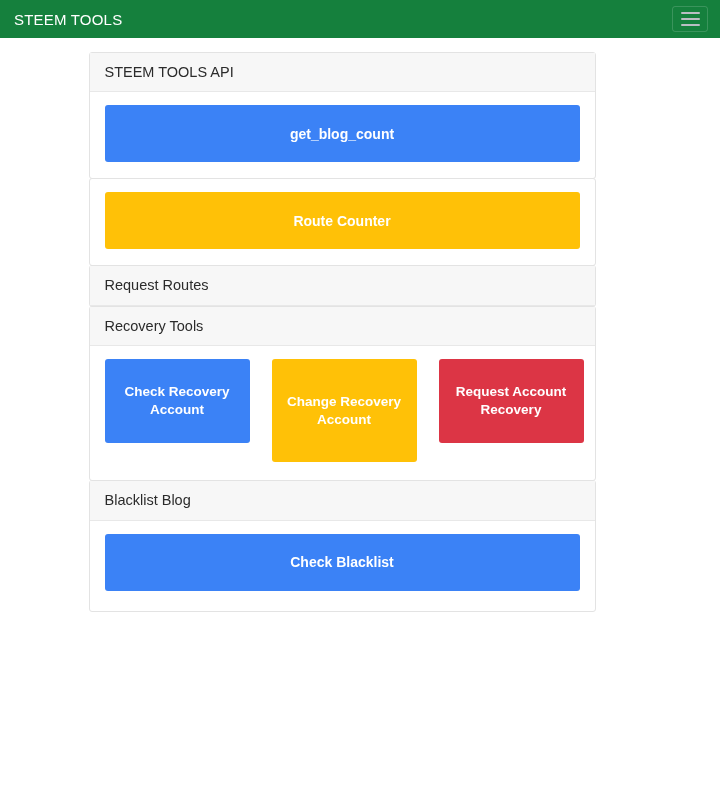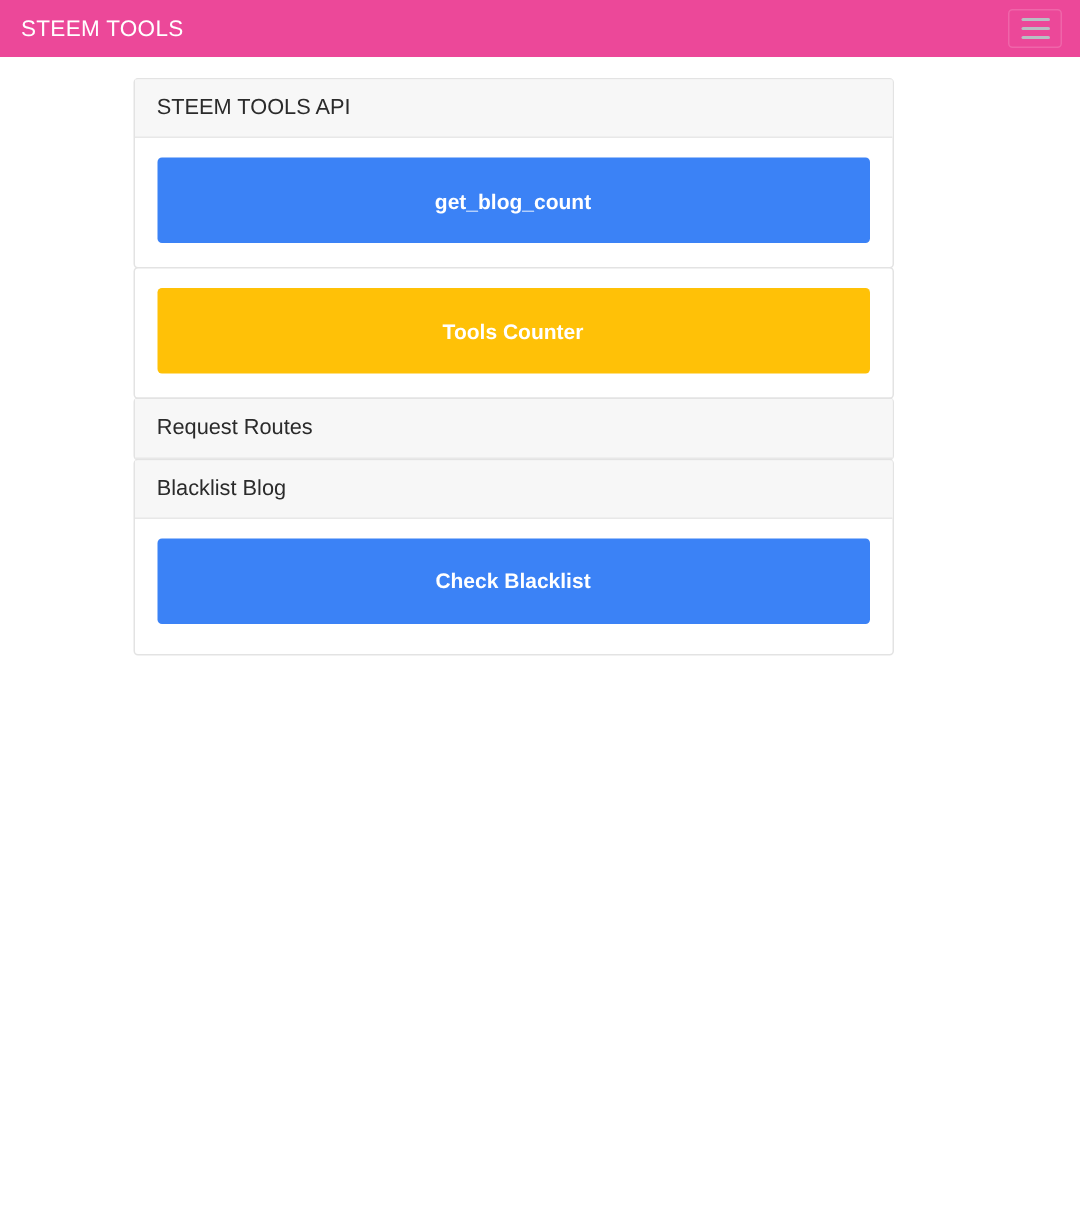--- a/index.html
+++ b/index.html
@@ -9,21 +9,21 @@
     width: 720px;
     height: 806px;
     background: #ffffff;
     font-family: "Liberation Sans", sans-serif;
     -webkit-font-smoothing: antialiased;
   }
 
   
   .navbar {
     height: 38px;
-    background: #ec4899;
+    background: #15803d;
     display: flex;
     align-items: center;
     justify-content: space-between;
     padding: 0 12px 0 14px;
     position: relative;
   }
   .navbar-brand {
     color: #ffffff;
     font-size: 15px;
     letter-spacing: 0.2px;
@@ -142,28 +142,38 @@
 
     <div class="card sec-api">
       <div class="card-header">STEEM TOOLS API</div>
       <div class="card-body">
         <button class="btn btn-info btn-block">get_blog_count</button>
       </div>
     </div>
 
     <div class="card sec-blog">
       <div class="card-body">
-        <button class="btn btn-warning btn-block">Tools Counter</button>
+        <button class="btn btn-warning btn-block">Route Counter</button>
       </div>
     </div>
 
     <div class="card sec-withdraw">
       <div class="card-header">Request Routes</div>
     </div>
 
+    <div class="card sec-recovery">
+      <div class="card-header">Recovery Tools</div>
+      <div class="card-body">
+        <div class="btn-row">
+          <button class="btn btn-info h-2line">Check Recovery Account</button>
+          <button class="btn btn-warning h-3line">Change Recovery Account</button>
+          <button class="btn btn-danger h-2line">Request Account Recovery</button>
+        </div>
+      </div>
+    </div>
 
     <div class="card sec-blacklist">
       <div class="card-header">Blacklist Blog</div>
       <div class="card-body">
         <button class="btn btn-info btn-block">Check Blacklist</button>
       </div>
     </div>
 
   </div>
 </div>

